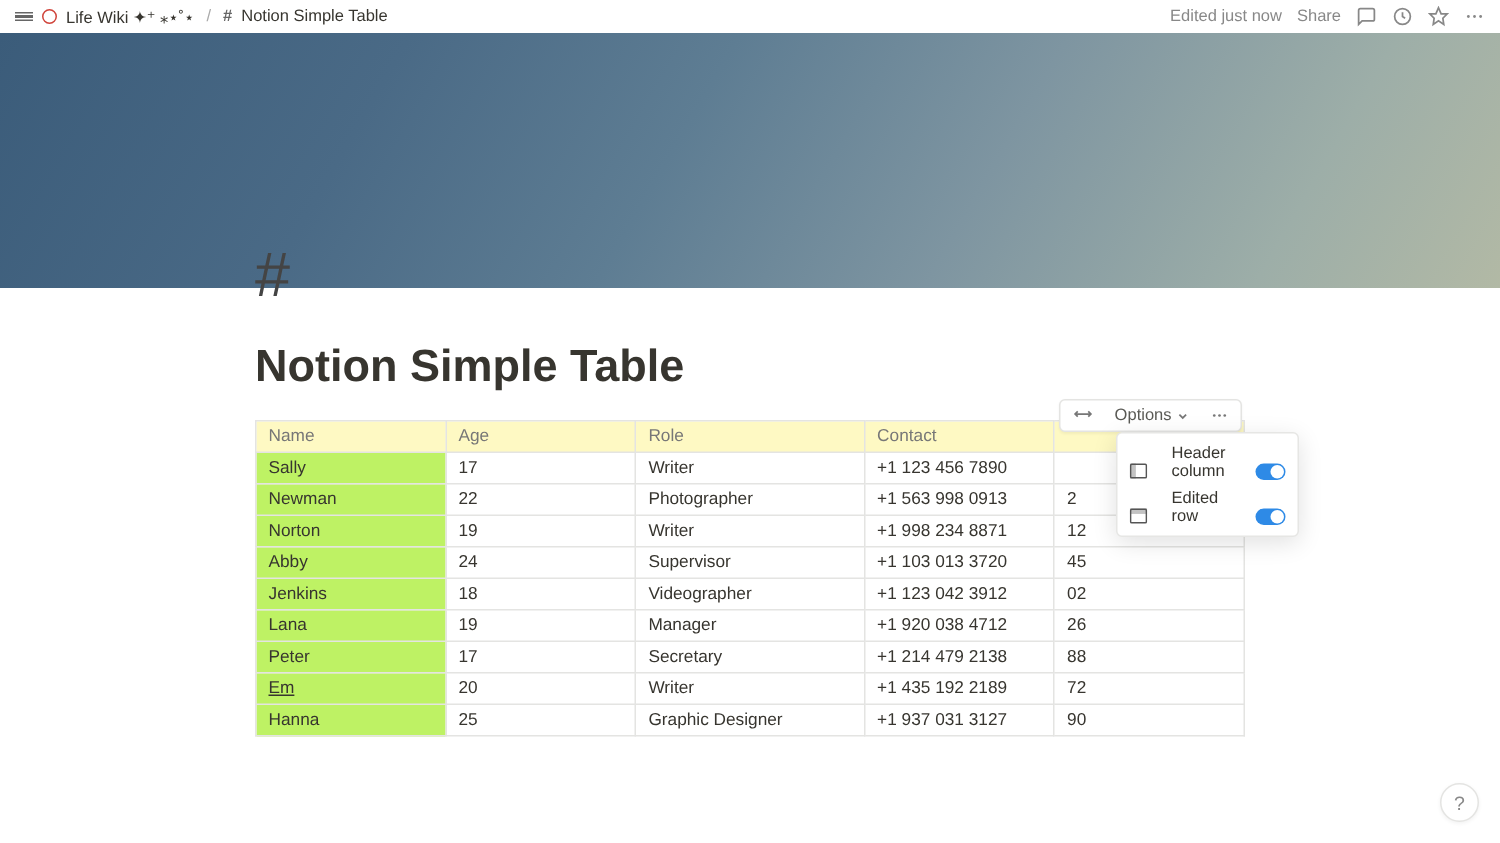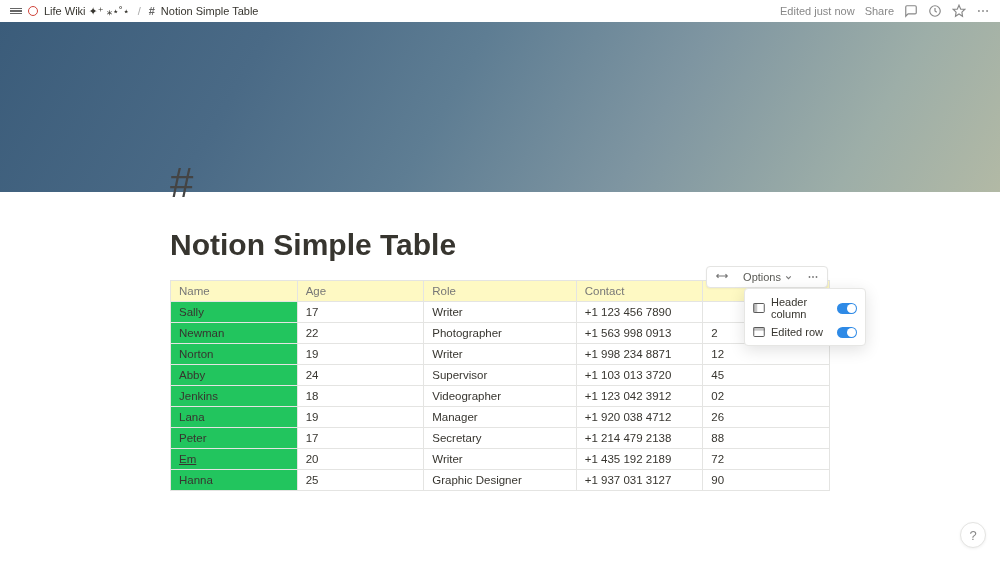--- a/index.html
+++ b/index.html
@@ -94,39 +94,39 @@
   text-align: left;
   font-weight: 400;
   color: #37352f;
   height: 18px;
 }
 th {
   background: #fef9c3;
   color: #777;
   font-weight: 400;
 }
-td.hcell { background: #22c55e; color:#37352f; }
+td.hcell { background: #bef264; color:#37352f; }
 .underline { text-decoration: underline; }
 
 
 .options-pop {
   position: absolute;
   right: -26px;
   top: 96px;
   width: 122px;
   background: #fff;
   border: 1px solid #e6e6e4;
   border-radius: 4px;
   box-shadow: 0 4px 16px rgba(0,0,0,0.12);
   padding: 4px 0;
   font-size: 11px;
   z-index: 10;
 }
 .opt-row {
-  display:flex; align-items:center; gap:6px;
+  display:flex; align-items:flex-end; gap:16px;
   padding: 3px 8px;
 }
 .opt-row .opt-icon { width:12px; height:12px; display:inline-flex; align-items:center; justify-content:center; }
 .opt-row .lab { flex:1; color:#37352f; }
 .toggle {
   width: 20px; height: 11px; border-radius: 6px;
   background: #2e8ae6; position: relative;
 }
 .toggle::after {
   content:""; position:absolute; right:1px; top:1px;

